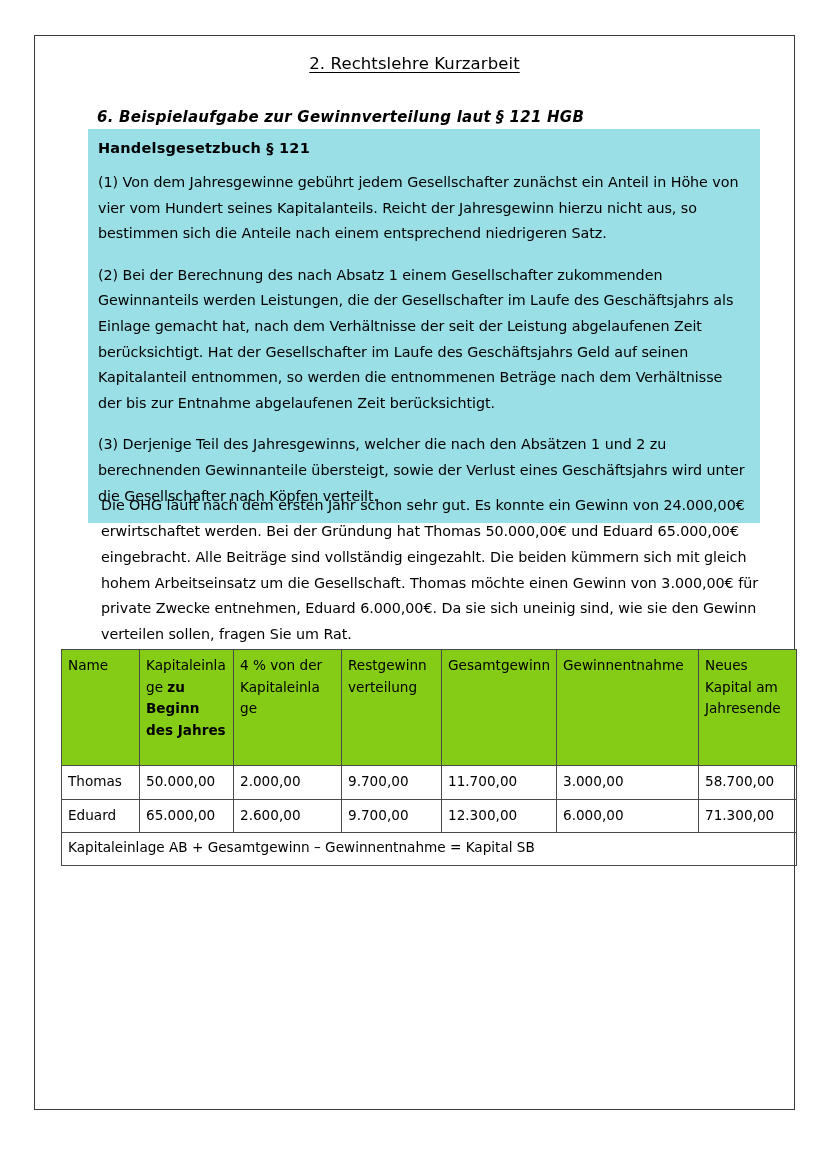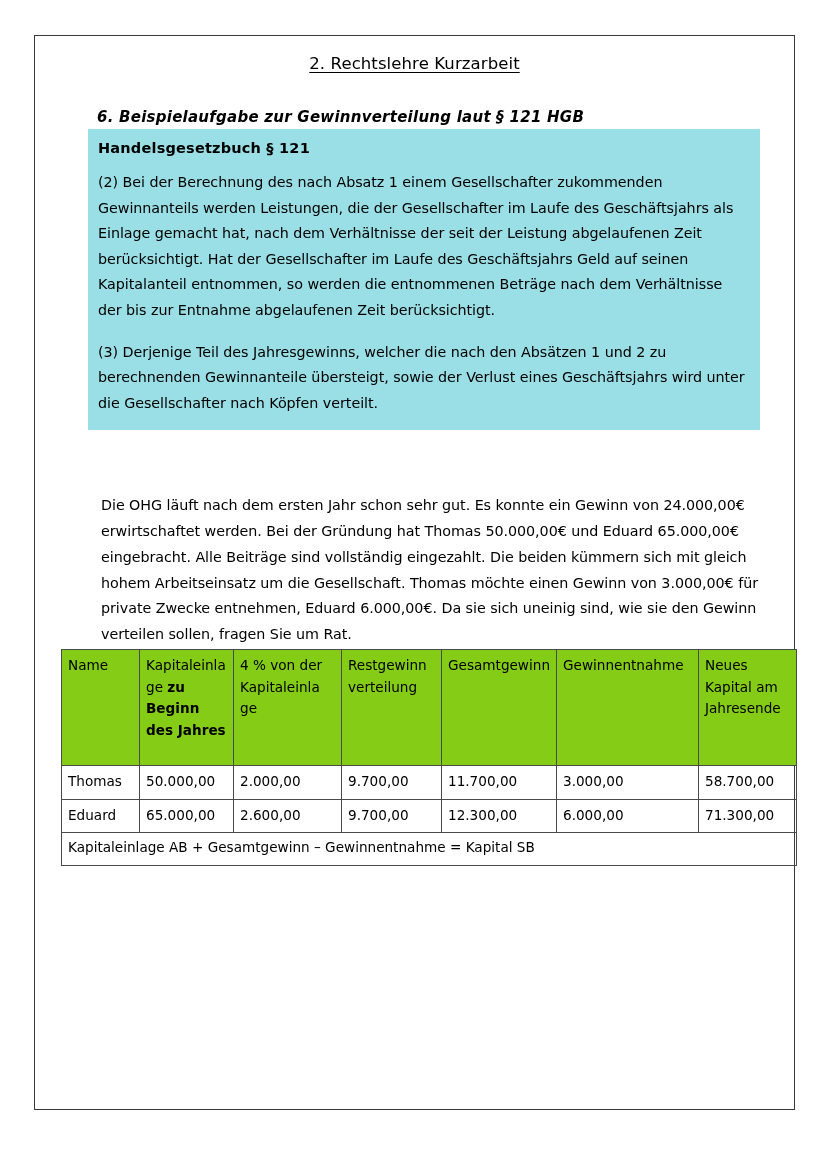--- a/index.html
+++ b/index.html
@@ -133,20 +133,21 @@
 <div id="page-sheet">
 
   <h1 class="doc-title">
     <span>2. Rechtslehre Kurzarbeit</span>
   </h1>
 
   <h2 class="section-heading">6. Beispielaufgabe zur Gewinnverteilung laut § 121 HGB</h2>
 
   <section id="law-box">
     <div class="law-title">Handelsgesetzbuch § 121</div>
+    <p class="law-para">(1) Von dem Jahresgewinne gebührt jedem Gesellschafter zunächst ein Anteil in Höhe von vier vom Hundert seines Kapitalanteils. Reicht der Jahresgewinn hierzu nicht aus, so bestimmen sich die Anteile nach einem entsprechend niedrigeren Satz.</p>
     <p class="law-para">(2) Bei der Berechnung des nach Absatz 1 einem Gesellschafter zukommenden Gewinnanteils werden Leistungen, die der Gesellschafter im Laufe des Geschäftsjahrs als Einlage gemacht hat, nach dem Verhältnisse der seit der Leistung abgelaufenen Zeit berücksichtigt. Hat der Gesellschafter im Laufe des Geschäftsjahrs Geld auf seinen Kapitalanteil entnommen, so werden die entnommenen Beträge nach dem Verhältnisse der bis zur Entnahme abgelaufenen Zeit berücksichtigt.</p>
     <p class="law-para">(3) Derjenige Teil des Jahresgewinns, welcher die nach den Absätzen 1 und 2 zu berechnenden Gewinnanteile übersteigt, sowie der Verlust eines Geschäftsjahrs wird unter die Gesellschafter nach Köpfen verteilt.</p>
   </section>
 
   <p id="narrative">Die OHG läuft nach dem ersten Jahr schon sehr gut. Es konnte ein Gewinn von 24.000,00€ erwirtschaftet werden. Bei der Gründung hat Thomas 50.000,00€ und Eduard 65.000,00€ eingebracht. Alle Beiträge sind vollständig eingezahlt. Die beiden kümmern sich mit gleich hohem Arbeitseinsatz um die Gesellschaft. Thomas möchte einen Gewinn von 3.000,00€ für private Zwecke entnehmen, Eduard 6.000,00€. Da sie sich uneinig sind, wie sie den Gewinn verteilen sollen, fragen Sie um Rat.</p>
 
   <table id="profit-table">
     <colgroup>
       <col class="c0">
         <col class="c1">

